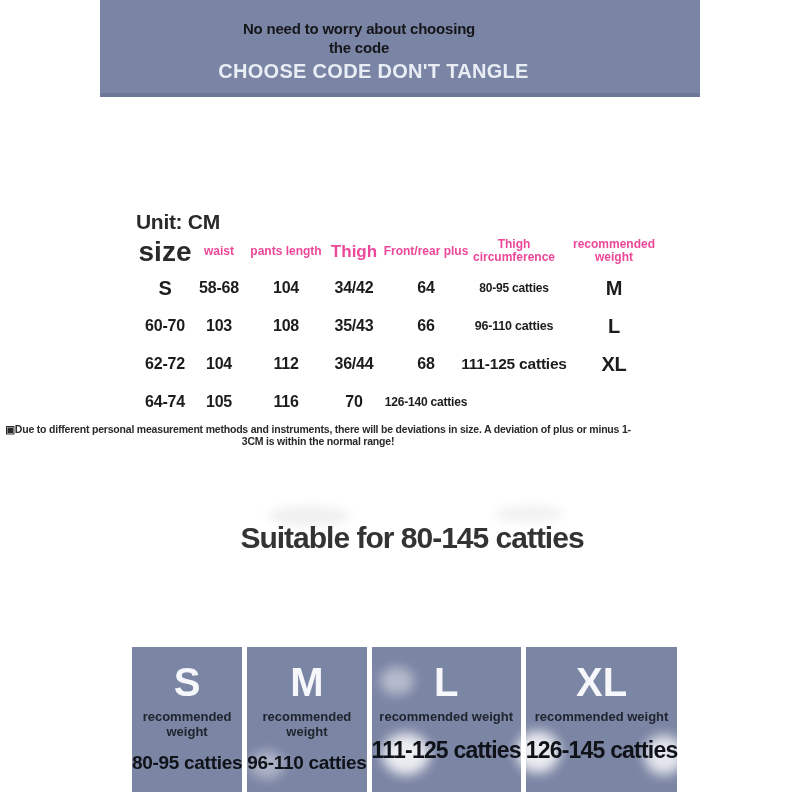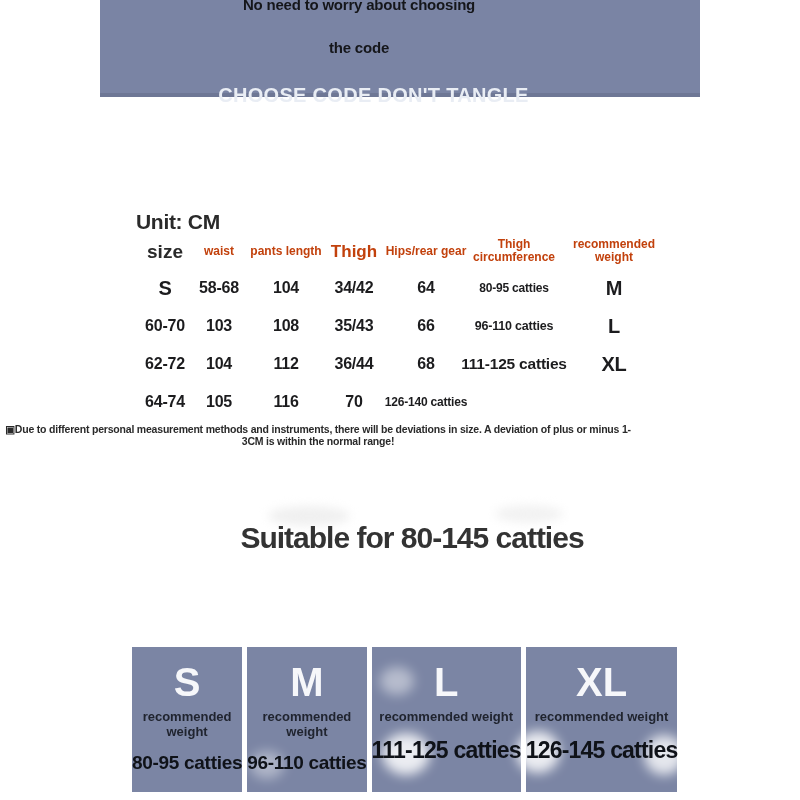--- a/index.html
+++ b/index.html
@@ -16,42 +16,42 @@
   .banner {
     position:absolute; left:100px; top:0; width:600px; height:97px;
     background:#7a84a4;
     border-bottom:4px solid #6e7795;
     box-sizing:border-box;
   }
   .banner-text {
     width:100%; height:100%;
     display:flex; flex-direction:column; justify-content:center; align-items:center;
     transform:translateX(-41px);
-    padding-top:8px; box-sizing:border-box;gap:24px;
+    padding-top:8px; box-sizing:border-box;
   }
   .banner-line { font-size:15px; font-weight:700; color:#15161a; line-height:19px; letter-spacing:-0.2px; }
   .banner-main { font-size:20px; font-weight:700; color:#e9edf4; line-height:24px; margin-top:2px; letter-spacing:0.3px;margin-left:29px; }
 
   
   .unit-label {
     position:absolute; left:136px; top:210px;
     font-size:21px; font-weight:700; color:#2a2a2a; letter-spacing:-0.3px;
   }
   .size-table {
     position:absolute; left:140px; top:233px;
     display:grid;
     grid-template-columns:50px 58px 76px 60px 84px 92px 108px;
   }
   .th {
     display:flex; align-items:center; justify-content:center;
     min-height:36px;
-    font-size:12px; font-weight:700; color:#c2410c; text-align:center; line-height:13px;
+    font-size:12px; font-weight:700; color:#ec4899; text-align:center; line-height:13px;
   }
   .nw { white-space:nowrap; }
-  .th-size { font-size:19px; font-weight:700; color:#2a2a2a; }
+  .th-size { font-size:28px; font-weight:700; color:#2a2a2a; }
   .th-hips { font-size:17px; }
   .td {
     height:38px;
     display:flex; align-items:center; justify-content:center;
     font-size:16px; font-weight:600; color:#1c1c1e; white-space:nowrap;
     letter-spacing:-0.2px;
   }
   .td-size { font-size:20px; font-weight:700; }
   .td-w { font-weight:700; }
   .w0 { font-size:12px; }
@@ -110,21 +110,21 @@
   </div>
 </div>
 
 <div class="unit-label">Unit: CM</div>
 
 <div class="size-table">
   <div class="th th-size">size</div>
   <div class="th nw">waist</div>
   <div class="th nw">pants length</div>
   <div class="th th-hips nw">Thigh</div>
-  <div class="th nw">Hips/rear gear</div>
+  <div class="th nw">Front/rear plus</div>
   <div class="th">Thigh circumference</div>
   <div class="th">recommended weight</div>
 
   <div class="td td-size">S</div>
   <div class="td">58-68</div>
   <div class="td">104</div>
   <div class="td">34/42</div>
   <div class="td">64</div>
   <div class="td td-w w0">80-95 catties</div>
 

